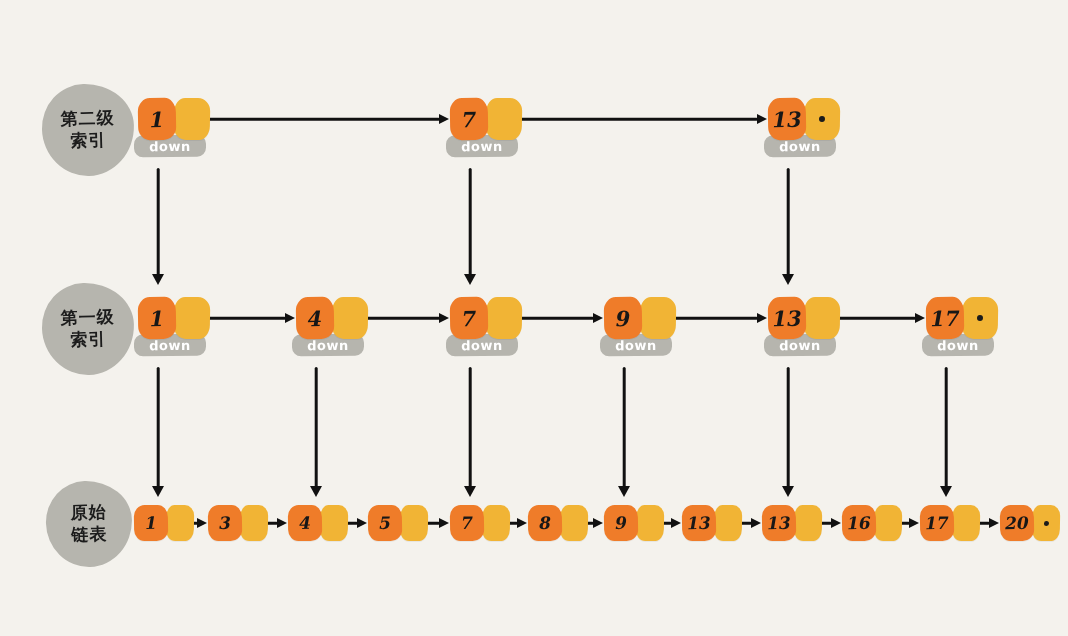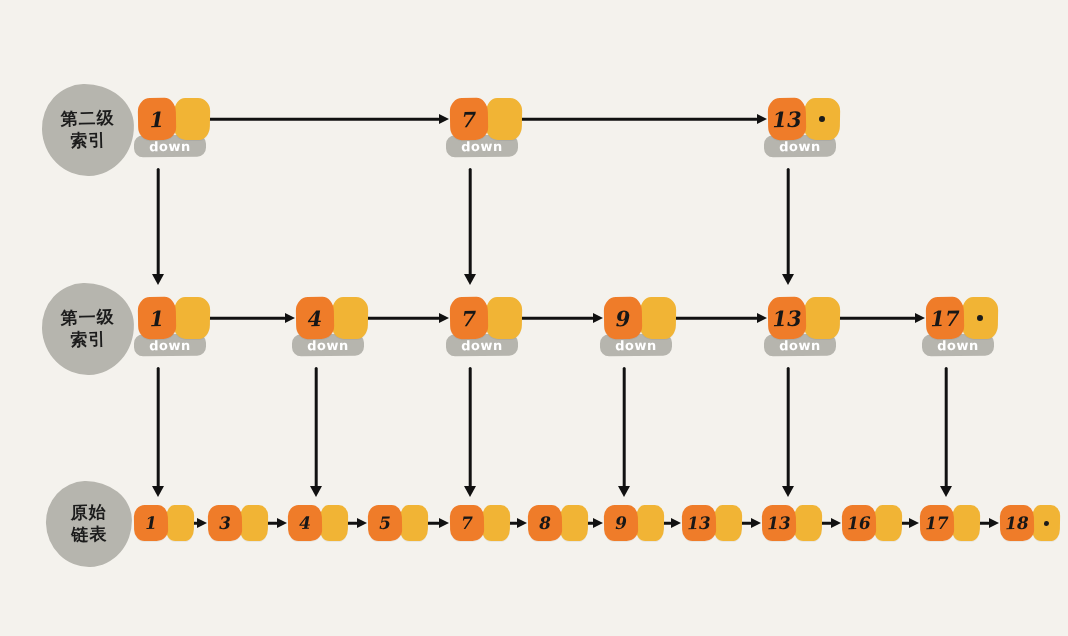--- a/index.html
+++ b/index.html
@@ -352,18 +352,18 @@
     </div>
     <div class="node sm" style="left: 842px; top: 505px;">
       <div class="val">16</div>
       <div class="ptr"></div>
     </div>
     <div class="node sm" style="left: 920px; top: 505px;">
       <div class="val">17</div>
       <div class="ptr"></div>
     </div>
     <div class="node sm" style="left: 1000px; top: 505px;">
-      <div class="val">18</div>
+      <div class="val">20</div>
       <div class="ptr">
         <div class="nulldot"></div>
       </div>
     </div>
   </div>
 
 </body></html>

